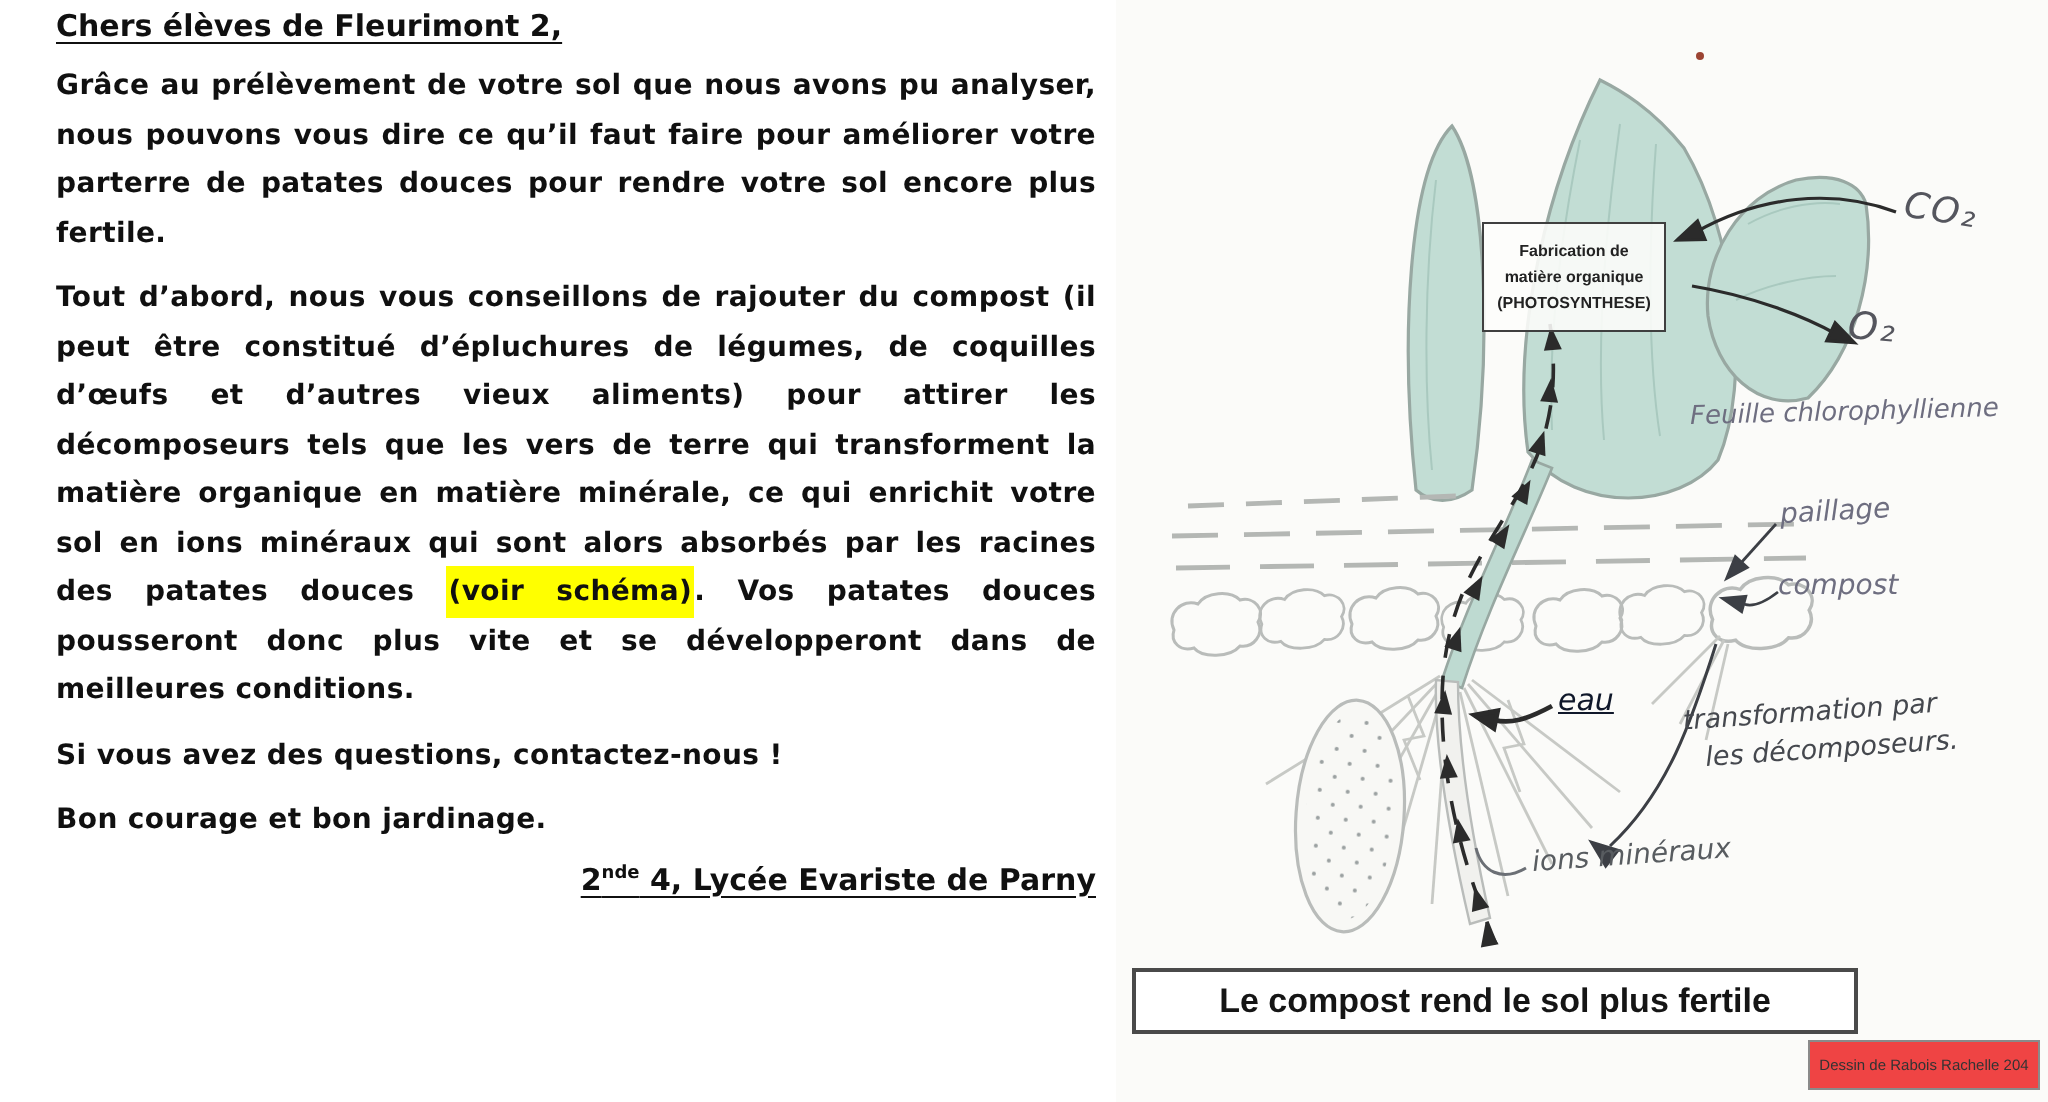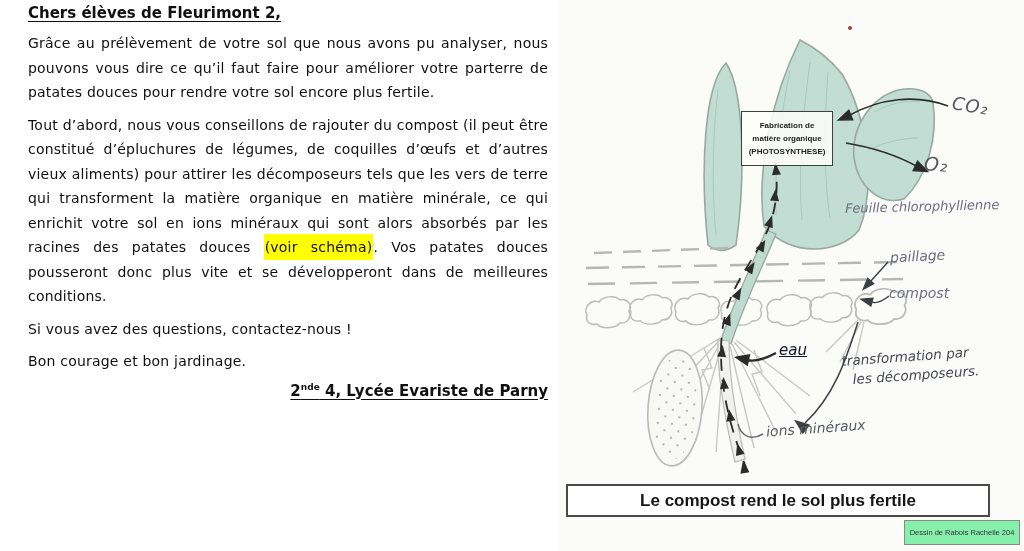--- a/index.html
+++ b/index.html
@@ -4,46 +4,46 @@
 <style>
   * { margin:0; padding:0; box-sizing:border-box; }
   html,body { width:1024px; height:551px; background:#ffffff; overflow:hidden;
               font-family:"DejaVu Sans", sans-serif; }
 
   
   .letter { position:absolute; left:28px; top:4px; width:520px; color:#101010; }
   .letter .salutation { font-size:15px; font-weight:700; text-decoration:underline;
                         text-underline-offset:3px; margin-bottom:9px; }
   .letter p { font-size:14px; line-height:24.5px; text-align:justify;
-              letter-spacing:.2px; margin-bottom:8px; }
+              letter-spacing:.2px; margin-bottom:8px;font-weight:bold; }
   .hl { background:#ffff00; padding:5px 1px; }
   .signature { font-size:15px; font-weight:700; text-align:right; margin-top:4px; }
   .signature .sigline { text-decoration:underline; text-underline-offset:3px;margin-top:41px; }
   .signature sup { font-size:9px; vertical-align:super; }
 
   
   .panel { position:absolute; left:558px; top:0; width:466px; height:551px;
            background:#fbfbf9; }
   .panel svg { position:absolute; left:0; top:0; }
 
   .overlay { position:absolute; white-space:nowrap; }
   .photo-box { position:absolute; left:183px; top:111px; width:92px; height:55px;
                background:rgba(253,253,251,.88); border:1.2px solid #3f3f3f;
                text-align:center; font-family:"Liberation Sans",sans-serif;
                font-weight:700; font-size:8px; line-height:13px; padding-top:7px;
                color:#222; }
   .hand { font-style:italic; color:#6e6e80; }
   .gas  { font-style:italic; color:#55565e; font-size:18px; letter-spacing:1px; }
 
-  .caption-box { position:absolute; left:8px; top:484px; width:424px; height:33px;
+  .caption-box { position:absolute; left:8px; top:484px; width:363px; height:33px;
                  background:#ffffff; border:2px solid #4a4a4a; text-align:center;
                  font-family:"Liberation Sans",sans-serif; font-weight:700;
                  font-size:17px; line-height:29px; color:#151515; }
   .credit-box { position:absolute; left:346px; top:520px; width:116px; height:25px;
-                background:#86efac; border:1px solid #8a8a8a; display:flex;
+                background:#ef4444; border:1px solid #8a8a8a; display:flex;
                 align-items:center; justify-content:center;
                 font-family:"Liberation Sans",sans-serif; font-size:7.5px; color:#333; }
 </style>
 </head>
 <body>
 
 <div class="letter">
   <div class="salutation">Chers élèves de Fleurimont 2,</div>
   <p>Grâce au prélèvement de votre sol que nous avons pu analyser, nous pouvons vous dire ce qu’il faut faire pour améliorer votre parterre de patates douces pour rendre votre sol encore plus fertile.</p>
   <p><span>Tout d’abord, nous vous conseillons de rajouter du compost (il peut être constitué d’épluchures de légumes, de coquilles d’œufs et d’autres vieux aliments) pour attirer les décomposeurs tels que les vers de terre qui transforment la matière organique en matière minérale, ce qui enrichit votre sol en ions minéraux qui sont alors absorbés par les racines des patates douces </span><span class="hl">(voir schéma)</span><span>. Vos patates douces pousseront donc plus vite et se développeront dans de meilleures conditions.</span></p>

